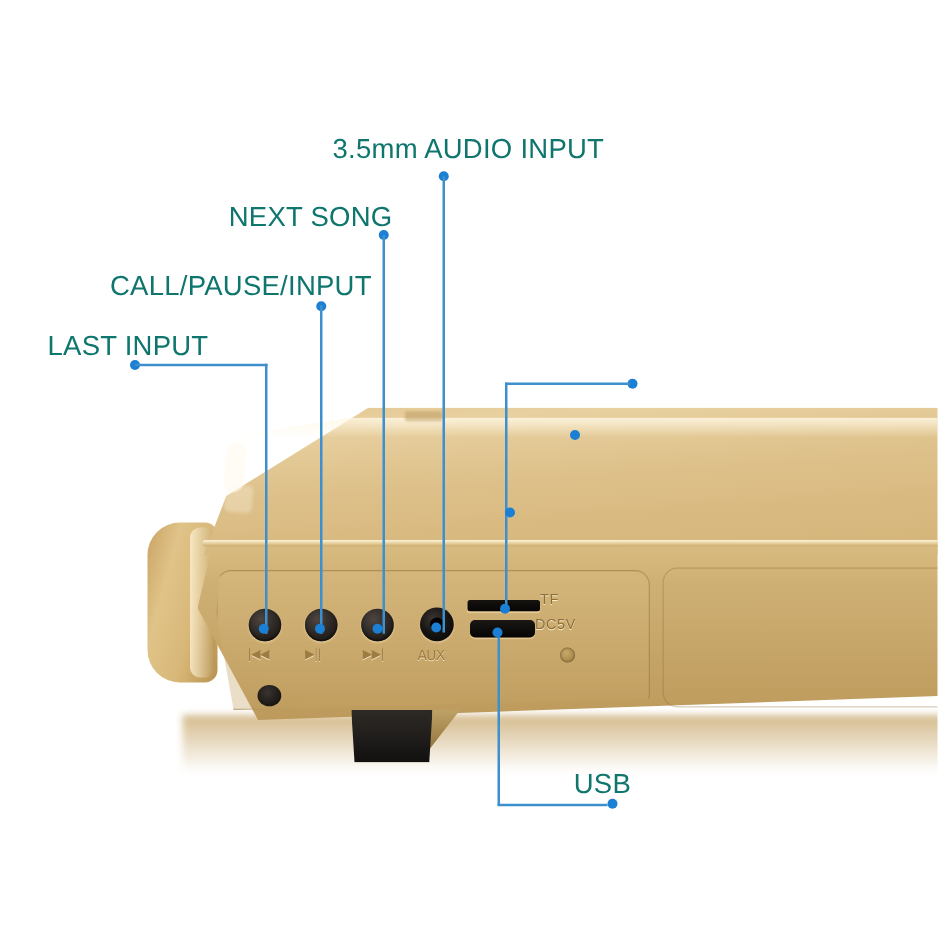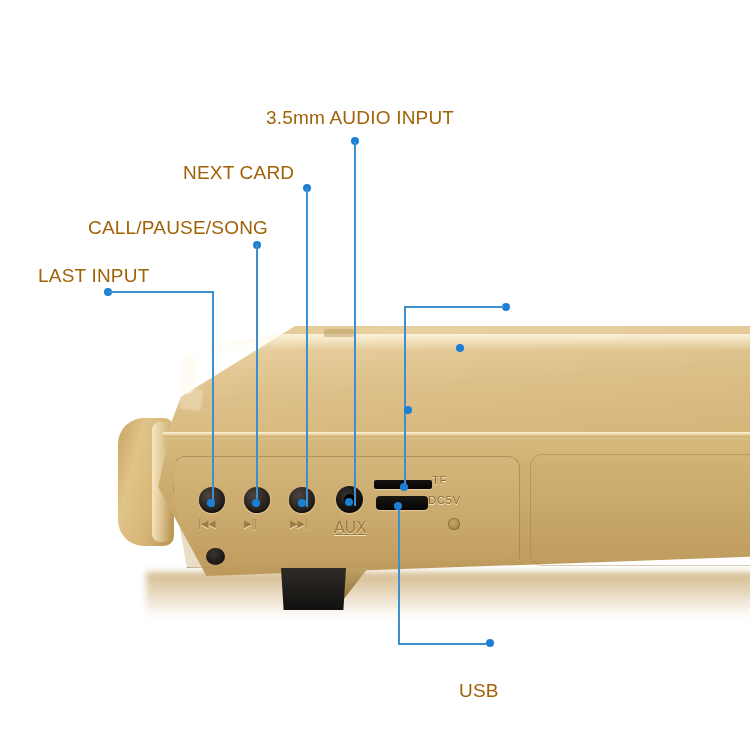--- a/index.html
+++ b/index.html
@@ -1,21 +1,21 @@
 <!DOCTYPE html>
 <html><head>
 <meta charset="utf-8">
 <style>
   html,body{margin:0;padding:0;background:#fff;}
   body{width:750px;height:750px;overflow:hidden;
        font-family:"Liberation Sans",sans-serif;}
   #stage{position:relative;width:750px;height:750px;background:#ffffff;}
 
   
-  .label{position:absolute;color:#a16207;font-size:19px;
+  .label{position:absolute;color:#0f766e;font-size:22px;
          font-family:"Liberation Sans",sans-serif;white-space:nowrap;
          letter-spacing:.2px;line-height:1;}
 
   
   .cl-dot{position:absolute;width:8px;height:8px;border-radius:50%;
           background:#1b7fd4;}
   .cl-v{position:absolute;width:2px;background:#3d8fcd;}
   .cl-h{position:absolute;height:2px;background:#3d8fcd;}
 
   
@@ -133,61 +133,61 @@
 
     <div class="btn" style="left:126px;top:161px;"></div>
     <div class="btn-glyph" style="left:126px;top:192px;">▶||</div>
 
     <div class="btn" style="left:171px;top:161px;"></div>
     <div class="btn-glyph" style="left:172px;top:192px;">▶▶|</div>
 
     <div class="aux-jack" style="left:218px;top:160px;">
       <div class="aux-hole"></div>
     </div>
-    <div class="btn-glyph" style="left:216px;top:192px;font-size:16px;text-decoration:underline;">AUX</div>
+    <div class="btn-glyph" style="left:216px;top:192px;font-size:11px;">AUX</div>
 
     <div class="tf-slot" style="left:256px;top:154px;"></div>
     <div class="usb-port" style="left:258px;top:170px;"></div>
     <div class="port-text" style="left:314px;top:148px;">TF</div>
     <div class="port-text" style="left:310px;top:168px;">DC5V</div>
     <div class="screw" style="left:330px;top:192px;"></div>
     <div class="mic-hole" style="left:88px;top:222px;"></div>
 
     <div class="foot-wedge"></div>
     <div class="foot"></div>
   </div>
 
   <div class="label" style="left:38px;top:266px;">LAST INPUT</div>
   <div class="cl-dot" style="left:104px;top:288px;"></div>
   <div class="cl-h" style="left:108px;top:291px;width:106px;"></div>
   <div class="cl-v" style="left:212px;top:291px;height:216px;"></div>
   <div class="cl-dot" style="left:207px;top:499px;"></div>
 
-  <div class="label" style="left:88px;top:218px;">CALL/PAUSE/SONG</div>
+  <div class="label" style="left:88px;top:218px;">CALL/PAUSE/INPUT</div>
   <div class="cl-dot" style="left:253px;top:241px;"></div>
   <div class="cl-v" style="left:256px;top:244px;height:263px;"></div>
   <div class="cl-dot" style="left:252px;top:499px;"></div>
 
-  <div class="label" style="left:183px;top:163px;">NEXT CARD</div>
+  <div class="label" style="left:183px;top:163px;">NEXT SONG</div>
   <div class="cl-dot" style="left:303px;top:184px;"></div>
   <div class="cl-v" style="left:306px;top:188px;height:319px;"></div>
   <div class="cl-dot" style="left:298px;top:499px;"></div>
 
   <div class="label" style="left:266px;top:108px;">3.5mm AUDIO INPUT</div>
   <div class="cl-dot" style="left:351px;top:137px;"></div>
   <div class="cl-v" style="left:354px;top:141px;height:365px;"></div>
   <div class="cl-dot" style="left:345px;top:498px;"></div>
 
   <div class="cl-dot" style="left:502px;top:303px;"></div>
   <div class="cl-h" style="left:404px;top:306px;width:100px;"></div>
   <div class="cl-v" style="left:404px;top:306px;height:184px;"></div>
   <div class="cl-dot" style="left:404px;top:406px;"></div>
   <div class="cl-dot" style="left:400px;top:483px;"></div>
 
   <div class="cl-v" style="left:398px;top:506px;height:138px;"></div>
   <div class="cl-h" style="left:398px;top:643px;width:88px;"></div>
   <div class="cl-dot" style="left:486px;top:639px;"></div>
   <div class="cl-dot" style="left:394px;top:502px;"></div>
-  <div class="label" style="left:459px;top:681px;">USB</div>
+  <div class="label" style="left:459px;top:616px;">USB</div>
 
   <div class="cl-dot" style="left:456px;top:344px;"></div>
 
 </div>
 
 </body></html>

